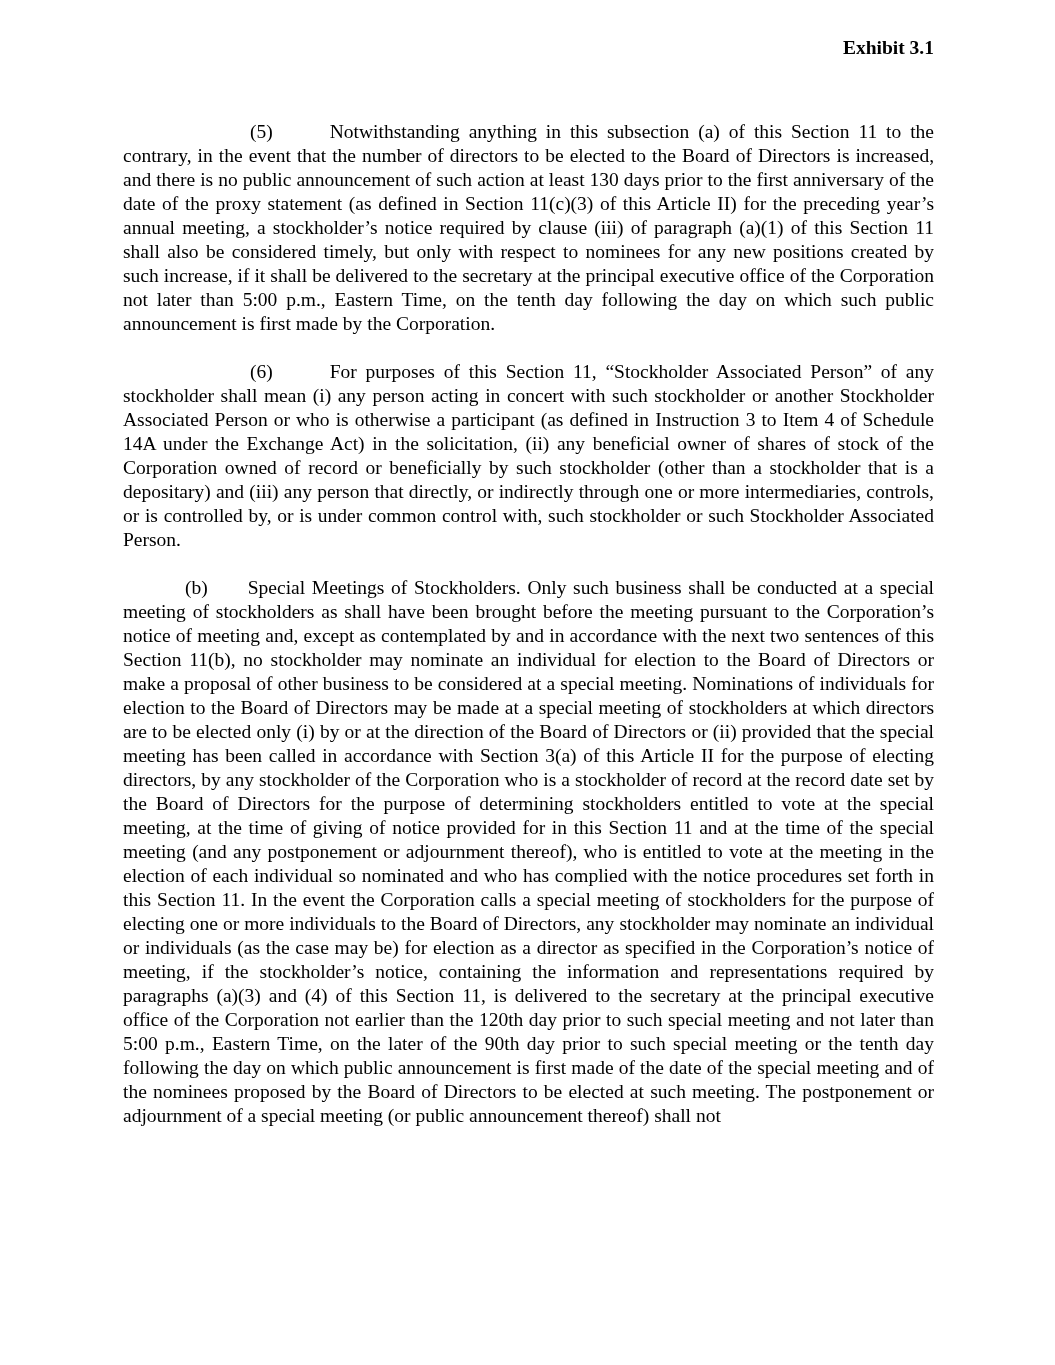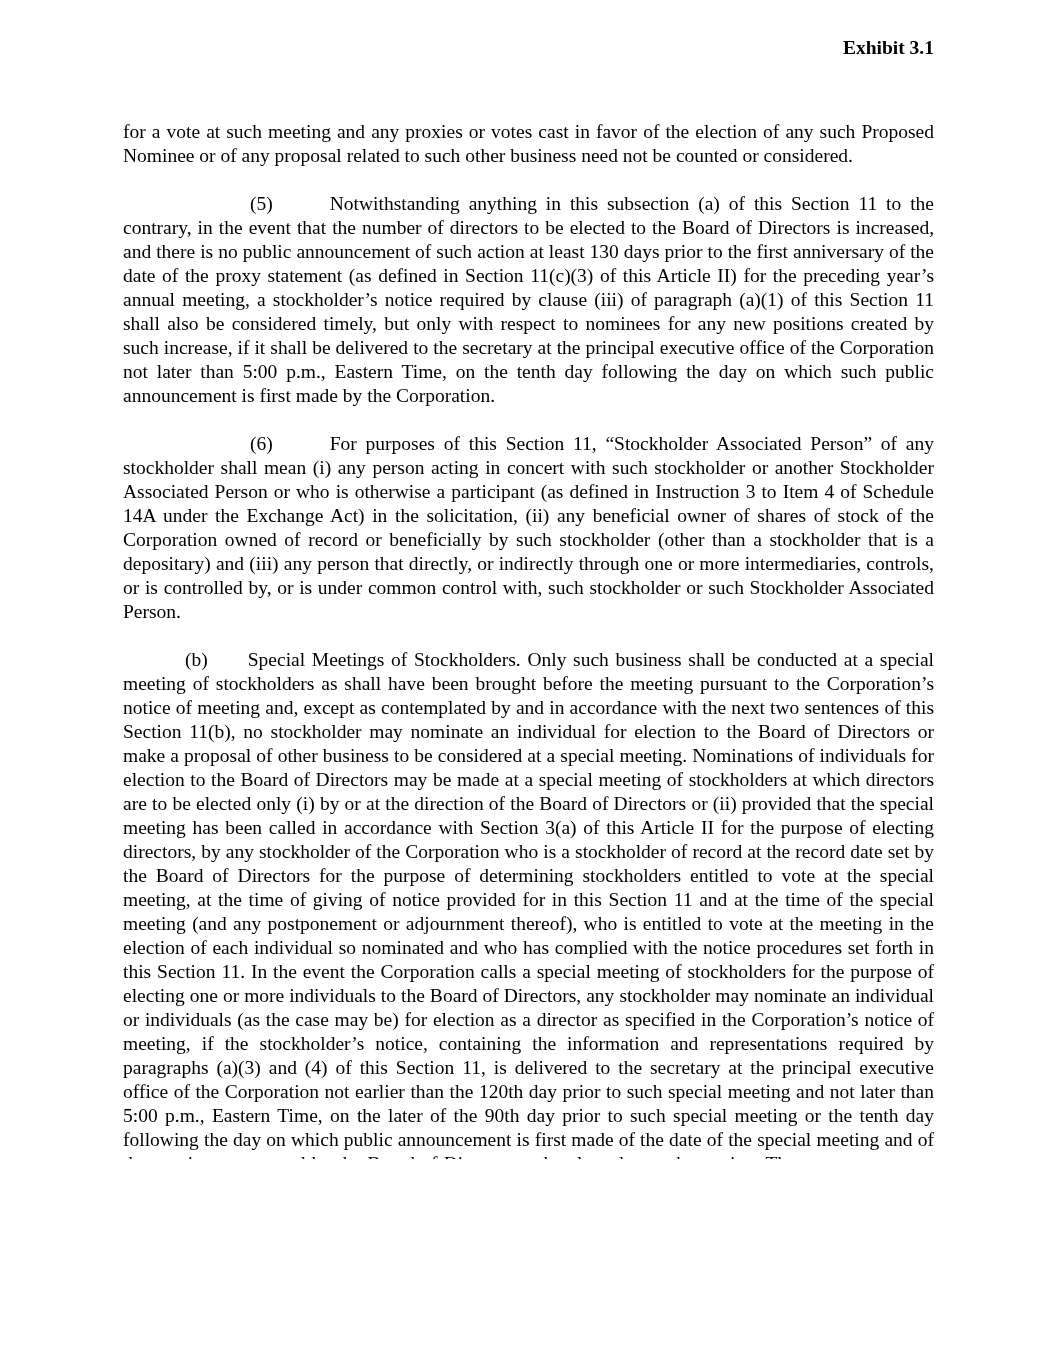--- a/index.html
+++ b/index.html
@@ -48,19 +48,18 @@
     text-align: center;
   }
 </style>
 </head>
 <body>
 
 <div class="page">
   <div class="content">
     <div class="doc-header">Exhibit 3.1</div>
     <div id="document-body">
-        <div class="para"><span>for a vote at such meeting and any proxies or votes cast in favor of the election of any such Proposed Nominee or of any proposal related to such other business need not be counted or considered.</span></div>
         <div class="para" style="text-indent: 127px;"><span>(5)</span><span class="tab" style="width: 57px;"></span><span>Notwithstanding anything in this subsection (a) of this </span><span class="u">Section 11</span><span> to the contrary, in the event that the number of directors to be elected to the Board of Directors is increased, and there is no public announcement of such action at least 130 days prior to the first anniversary of the date of the proxy statement (as defined in </span><span class="u">Section 11(c)(3)</span><span> of this </span><span class="u">Article II</span><span>) for the preceding year’s annual meeting, a stockholder’s notice required by clause (iii) of paragraph (a)(1) of this </span><span class="u">Section 11</span><span> shall also be considered timely, but only with respect to nominees for any new positions created by such increase, if it shall be delivered to the secretary at the principal executive office of the Corporation not later than 5:00 p.m., Eastern Time, on the tenth day following the day on which such public announcement is first made by the Corporation.</span></div>
         <div class="para" style="text-indent: 127px;"><span>(6)</span><span class="tab" style="width: 57px;"></span><span>For purposes of this </span><span class="u">Section 11</span><span>, “Stockholder Associated Person” of any stockholder shall mean (i) any person acting in concert with such stockholder or another Stockholder Associated Person or who is otherwise a participant (as defined in Instruction 3 to Item 4 of Schedule 14A under the Exchange Act) in the solicitation, (ii) any beneficial owner of shares of stock of the Corporation owned of record or beneficially by such stockholder (other than a stockholder that is a depositary) and (iii) any person that directly, or indirectly through one or more intermediaries, controls, or is controlled by, or is under common control with, such stockholder or such Stockholder Associated Person.</span></div>
         <div class="para" style="text-indent: 62px;"><span>(b)</span><span class="tab" style="width: 40px;"></span><span class="u">Special Meetings of Stockholders</span><span>.  Only such business shall be conducted at a special meeting of stockholders as shall have been brought before the meeting pursuant to the Corporation’s notice of meeting and, except as contemplated by and in accordance with the next two sentences of this </span><span class="u">Section 11(b)</span><span>, no stockholder may nominate an individual for election to the Board of Directors or make a proposal of other business to be considered at a special meeting. Nominations of individuals for election to the Board of Directors may be made at a special meeting of stockholders at which directors are to be elected only (i) by or at the direction of the Board of Directors or (ii) provided that the special meeting has been called in accordance with </span><span class="u">Section 3(a)</span><span> of this </span><span class="u">Article II </span><span>for the purpose of electing directors, by any stockholder of the Corporation who is a stockholder of record at the record date set by the Board of Directors for the purpose of determining stockholders entitled to vote at the special meeting, at the time of giving of notice provided for in this </span><span class="u">Section 11</span><span> and at the time of the special meeting (and any postponement or adjournment thereof), who is entitled to vote at the meeting in the election of each individual so nominated and who has complied with the notice procedures set forth in this </span><span class="u">Section 11</span><span>.  In the event the Corporation calls a special meeting of stockholders for the purpose of electing one or more individuals to the Board of Directors, any stockholder may nominate an individual or individuals (as the case may be) for election as a director as specified in the Corporation’s notice of meeting, if the stockholder’s notice, containing the information and representations required by paragraphs (a)(3) and (4) of this </span><span class="u">Section 11</span><span>, is delivered to the secretary at the principal executive office of the Corporation not earlier than the 120th day prior to such special meeting and not later than 5:00 p.m., Eastern Time, on the later of the 90th day prior to such special meeting or the tenth day following the day on which public announcement is first made of the date of the special meeting and of the nominees proposed by the Board of Directors to be elected at such meeting. The postponement or adjournment of a special meeting (or public announcement thereof) shall not</span></div>
       </div>
   </div>
 </div>
 
 </body></html>

